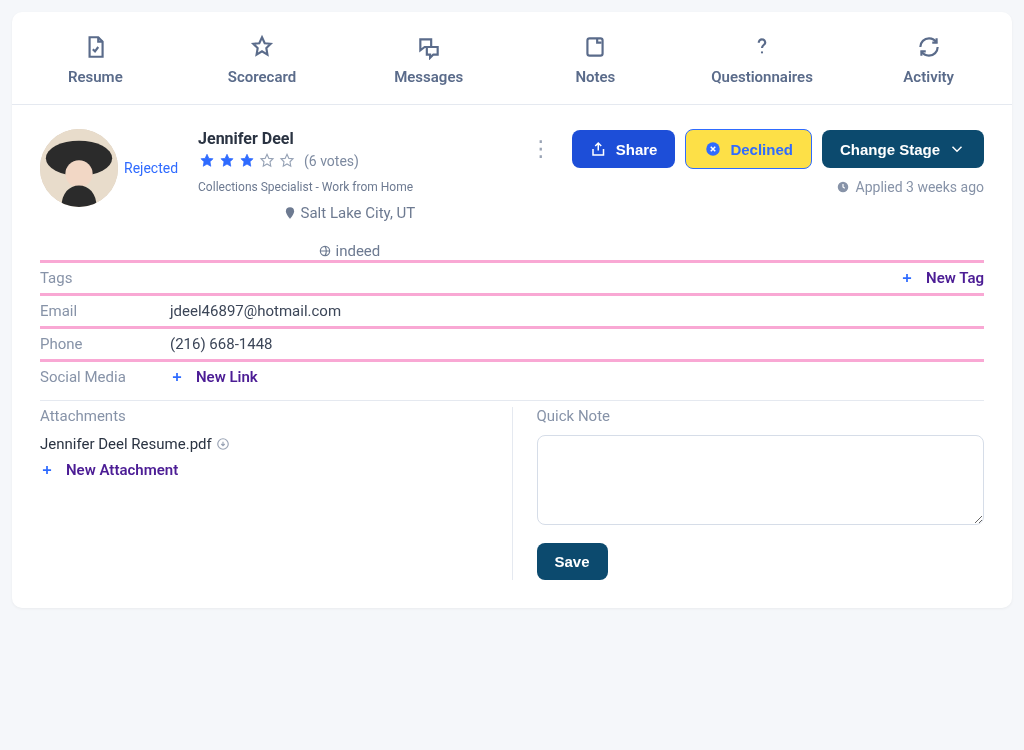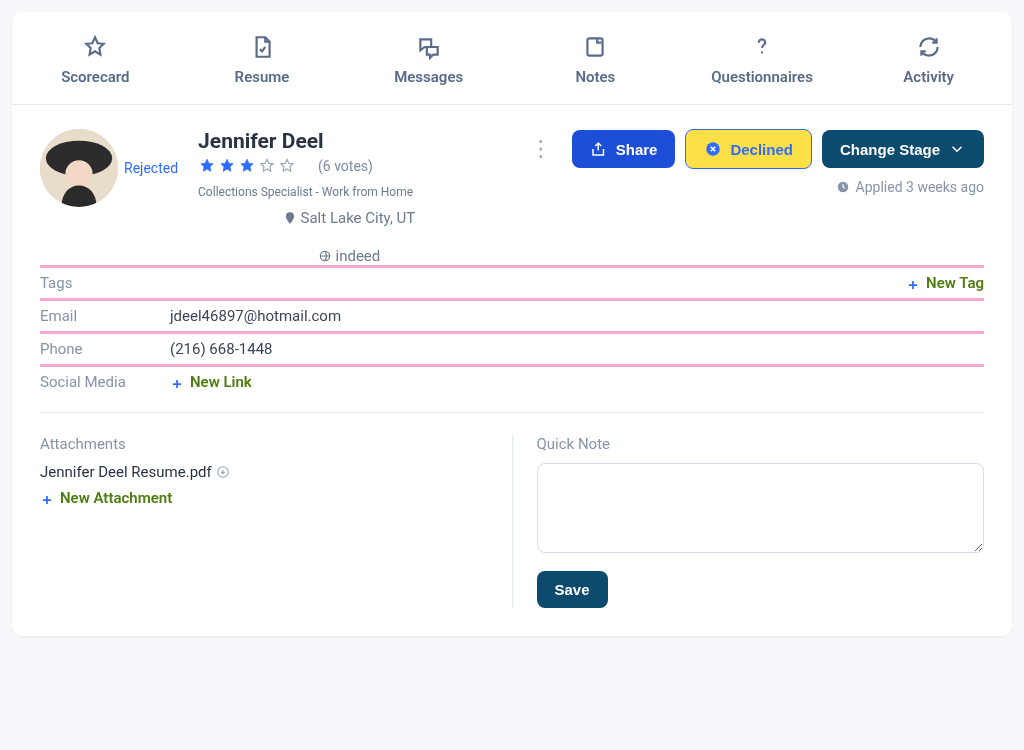--- a/index.html
+++ b/index.html
@@ -50,26 +50,26 @@
   
   .header-row { display: flex; align-items: flex-start; gap: 20px; }
   .avatar-wrap { display: flex; flex-direction: row; align-items: center; gap: 6px; }
   .avatar {
     width: 78px; height: 78px; border-radius: 50%; background: #d8c9b8;
     position: relative; overflow: hidden;
   }
   .avatar svg { width: 100%; height: 100%; display: block; }
   .status-rejected { color: #2f6bff; font-size: 14px; }
   .candidate-info { flex: 1; }
-  .candidate-name { font-size: 21px; font-weight: 700; color: #2a3342; }
+  .candidate-name { font-size: 16px; font-weight: 700; color: #2a3342; }
   .stars-row { display: flex; align-items: center; gap: 2px; margin-top: 4px; }
   .star { width: 18px; height: 18px; }
   .star.full path { fill: #2f6bff; stroke: #2f6bff; }
   .star.empty path { fill: none; stroke: #97a3b6; stroke-width: 1.5; }
-  .votes { color: #7d8aa0; font-size: 14px; margin-left: 20px; }
+  .votes { color: #7d8aa0; font-size: 14px; margin-left: 6px; }
   .job-title { color: #6d7a91; font-size: 12px; margin-top: 10px; }
   .meta-row { display: flex; align-items: center; gap: 20px; margin-top: 10px; color: #6d7a91; flex-direction: column; }
   .meta-row .icon-sm { width: 14px; height: 14px; vertical-align: -2px; margin-right: 4px; fill: #6d7a91; }
 
   .actions-col { display: flex; flex-direction: column; align-items: flex-end; gap: 10px; }
   .actions-row { display: flex; align-items: center; gap: 10px; }
   .kebab { color: #9aa4b5; font-size: 22px; padding: 4px 10px; cursor: pointer; line-height: 1; }
   .btn {
     display: inline-flex; align-items: center; gap: 8px;
     padding: 10px 18px; border-radius: 8px; color: #fff;
@@ -82,57 +82,57 @@
 
   .applied { color: #8793a8; font-size: 14px; display: flex; align-items: center; gap: 6px; }
   .applied svg { width: 14px; height: 14px; }
 
   
   .section { border-top: 3px solid #f9a8d4; padding: 6px 0; }
   .section:first-of-type { margin-top: 22px; }
   .section-row { display: flex; align-items: center; }
   .section-label { width: 130px; color: #8793a8; font-size: 15px; }
   .section-value { color: #3c4658; }
-  .new-link { color: #4d7c0f; font-weight: 600; cursor: pointer; display: inline-flex; align-items: flex-end; gap: 6px; }
+  .new-link { color: #4c1d95; font-weight: 600; cursor: pointer; display: inline-flex; align-items: center; gap: 12px; }
   .new-link svg { width: 14px; height: 14px; fill: #2f6bff; }
 
   .tags-row { display: flex; justify-content: space-between; align-items: center; }
 
   
-  .bottom-cols { display: flex; gap: 24px; border-top: 1px solid #e5e9f0; padding-top: 22px; margin-top: 15px; }
+  .bottom-cols { display: flex; gap: 24px; border-top: 1px solid #e5e9f0; padding-top: 6px; margin-top: 8px; }
   .col { flex: 1; }
   .col-label { color: #8793a8; font-size: 15px; margin-bottom: 10px; }
   .attachment-name { color: #2a3342; display: inline-flex; align-items: center; gap: 4px; margin-bottom: 8px; }
   .attachment-name svg { width: 14px; height: 14px; stroke: #9aa4b5; fill: none; stroke-width: 2; }
   textarea.quicknote {
     width: 100%; height: 90px; border: 1px solid #d6dde8; border-radius: 8px;
     padding: 10px; resize: vertical; font-family: inherit; font-size: 15px;
   }
   .save-btn { margin-top: 14px; }
   .col-divider { width: 1px; background: #e5e9f0; }
 </style>
 </head>
 <body>
 
 <div class="card">
 
   <div class="tabs">
     <div class="tab">
       <svg viewBox="0 0 24 24">
-          <path d="M12 3l2.5 5.5L20 9l-4 4 1 6-5-3-5 3 1-6-4-4 5.5-.5z"></path>
-        </svg>
-      <span>Scorecard</span>
-    </div>
-    <div class="tab">
-      <svg viewBox="0 0 24 24">
           <path d="M7 3h8l4 4v14H7z"></path>
           <path d="M15 3v4h4"></path>
           <path d="M10 14l2 2 3-4"></path>
         </svg>
       <span>Resume</span>
+    </div>
+    <div class="tab">
+      <svg viewBox="0 0 24 24">
+          <path d="M12 3l2.5 5.5L20 9l-4 4 1 6-5-3-5 3 1-6-4-4 5.5-.5z"></path>
+        </svg>
+      <span>Scorecard</span>
     </div>
     <div class="tab">
       <svg viewBox="0 0 24 24">
           <path d="M4 5h10v7H8l-4 3z"></path>
           <path d="M10 12h10v7h-4l-3 3v-3h-3z"></path>
         </svg>
       <span>Messages</span>
     </div>
     <div class="tab">
       <svg viewBox="0 0 24 24">

